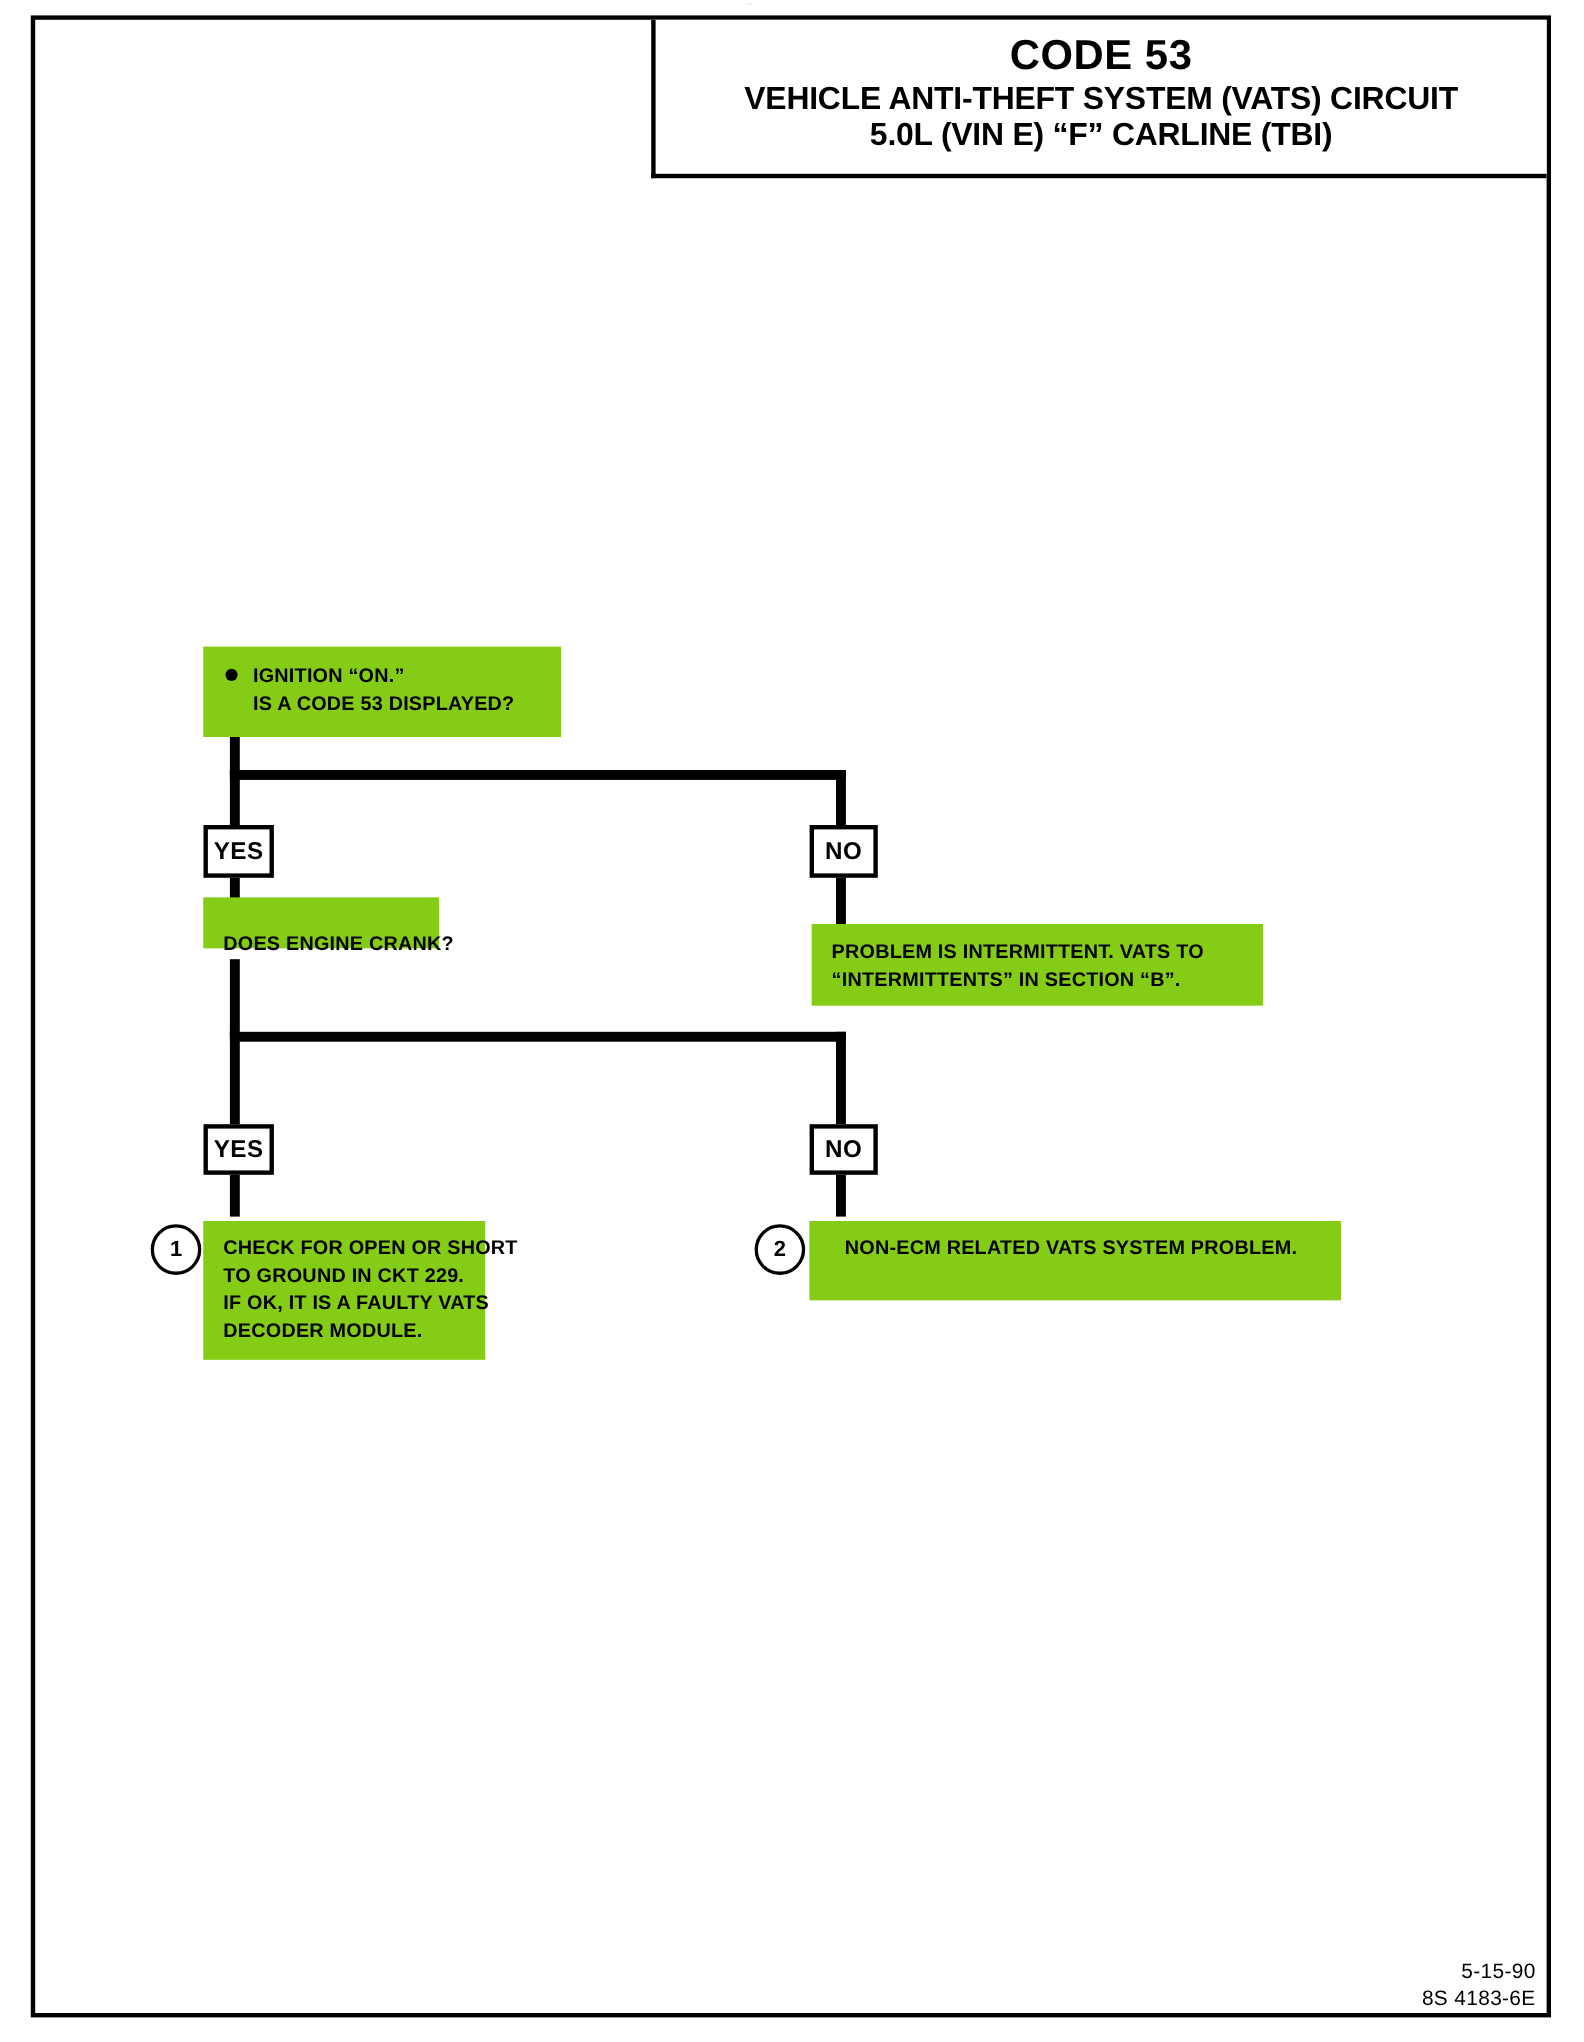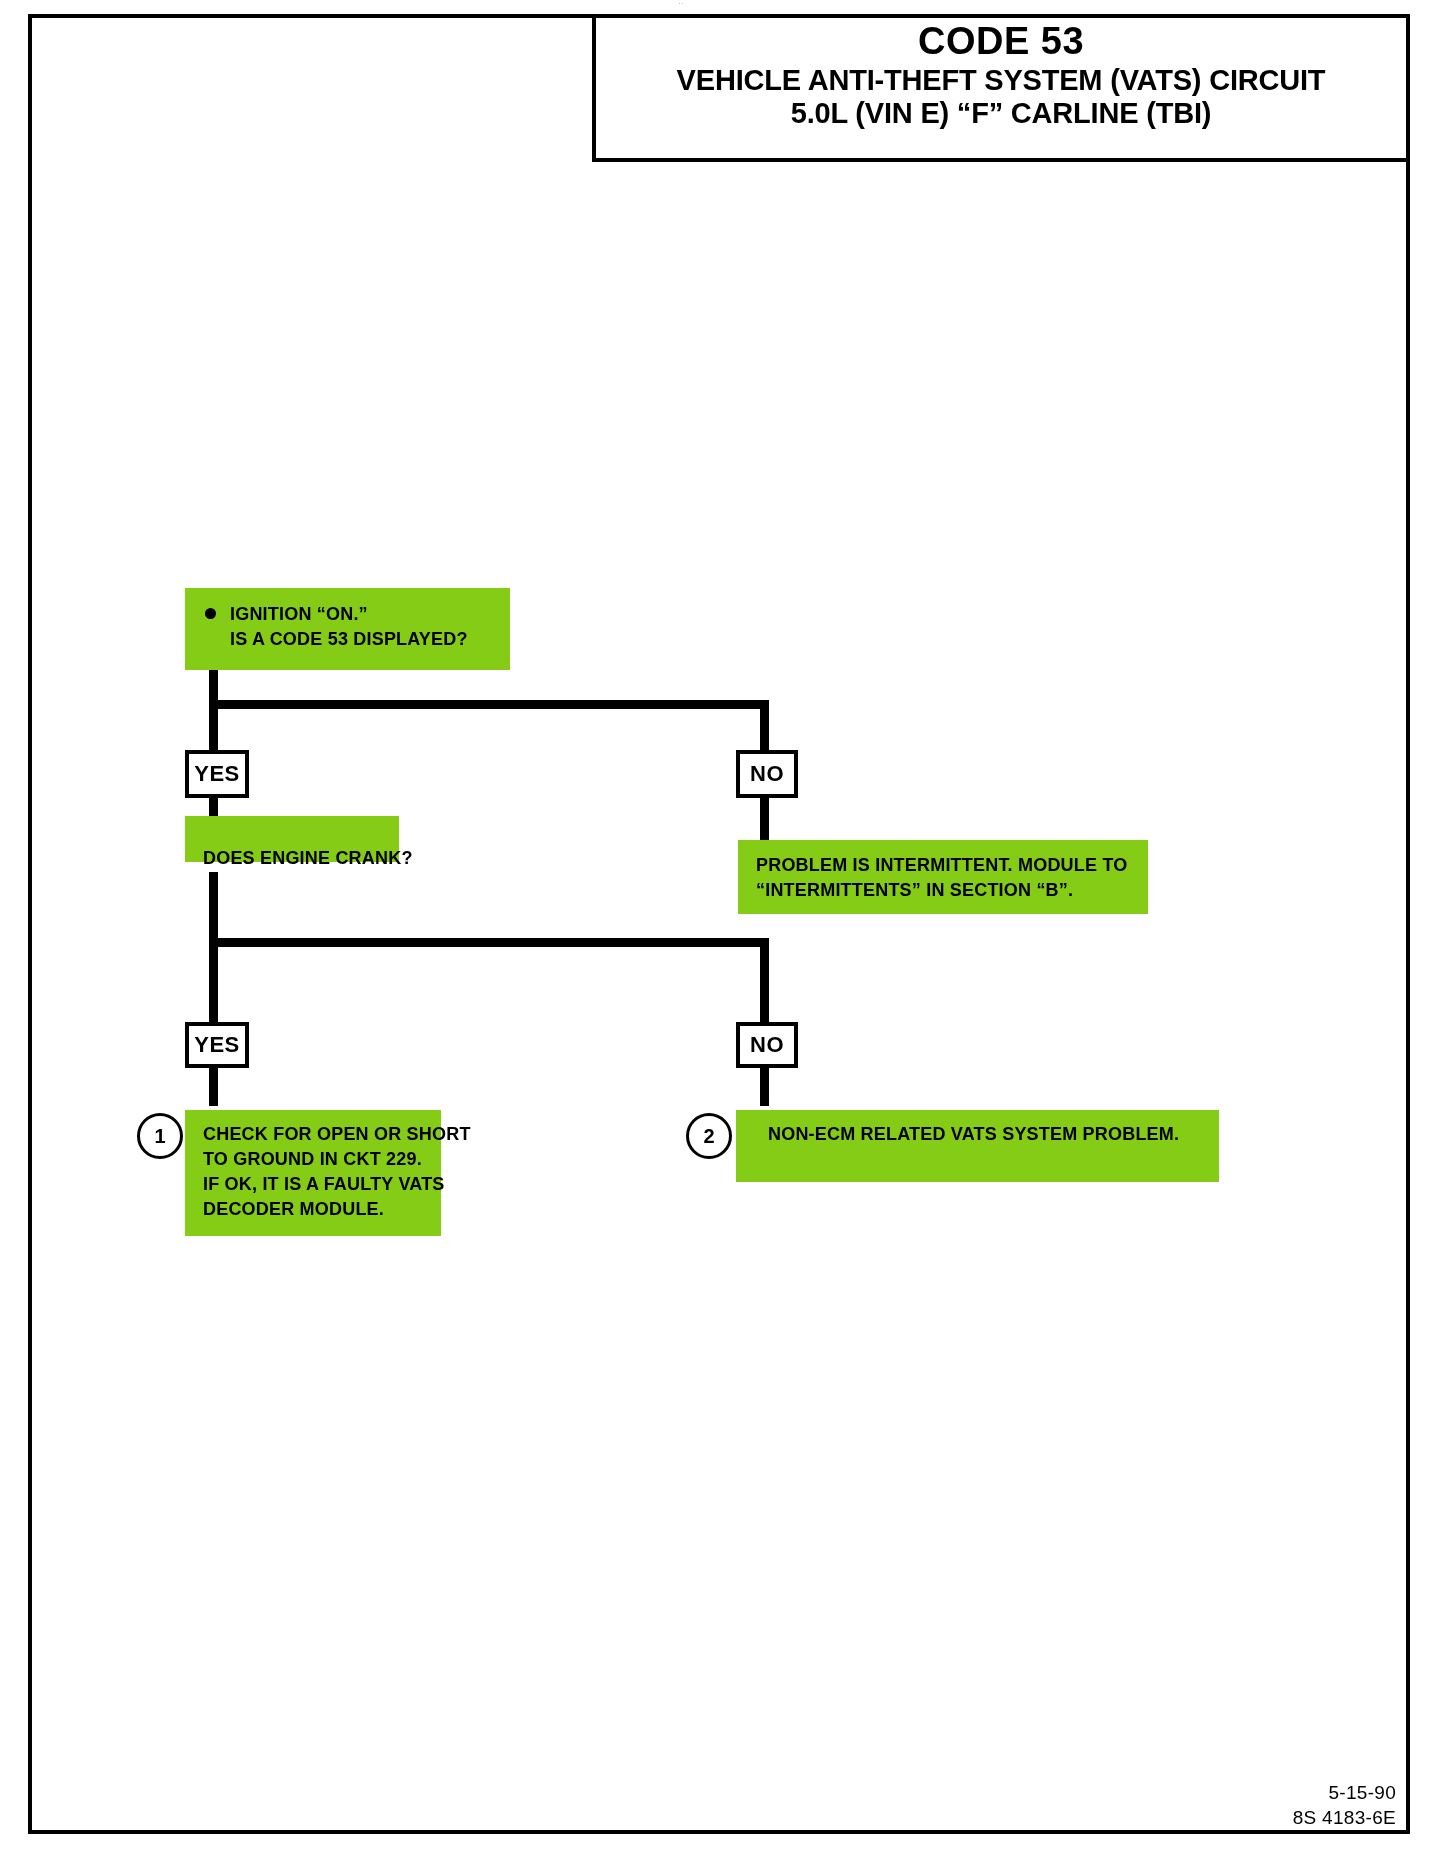--- a/index.html
+++ b/index.html
@@ -33,20 +33,21 @@
     left: 592px;
     top: 18px;
     width: 814px;
     height: 144px;
     border: 4px solid #000;
     border-top: 0;
     border-right: 0;
     box-sizing: border-box;
     background: #fff;
     text-align: center;
+    padding-top: 10px;
   }
   #title-block .code {
     font-size: 38px;
     font-weight: bold;
     letter-spacing: 0.5px;
     line-height: 46px;
   }
   #title-block .sub1,
   #title-block .sub2 {
     font-size: 29px;
@@ -200,21 +201,21 @@
 </div>
 
 <div class="fbox" style="left:185px; top:816px; width:214px; height:46px; padding:26px 0 0 14px;">
   <div class="ln">
     <span>DOES ENGINE CRANK?</span>
   </div>
 </div>
 
 <div class="fbox" style="left:738px; top:840px; width:410px; height:74px; padding:9px 0 0 14px;">
   <div class="ln">
-    <span>PROBLEM IS INTERMITTENT.  MODULE TO</span>
+    <span>PROBLEM IS INTERMITTENT.  VATS TO</span>
   </div>
   <div class="ln">
     <span>“INTERMITTENTS” IN SECTION “B”.</span>
   </div>
 </div>
 
 <div class="ynbox" style="left:185px; top:1022px; width:64px; height:46px;">
   <span>YES</span>
 </div>
 

